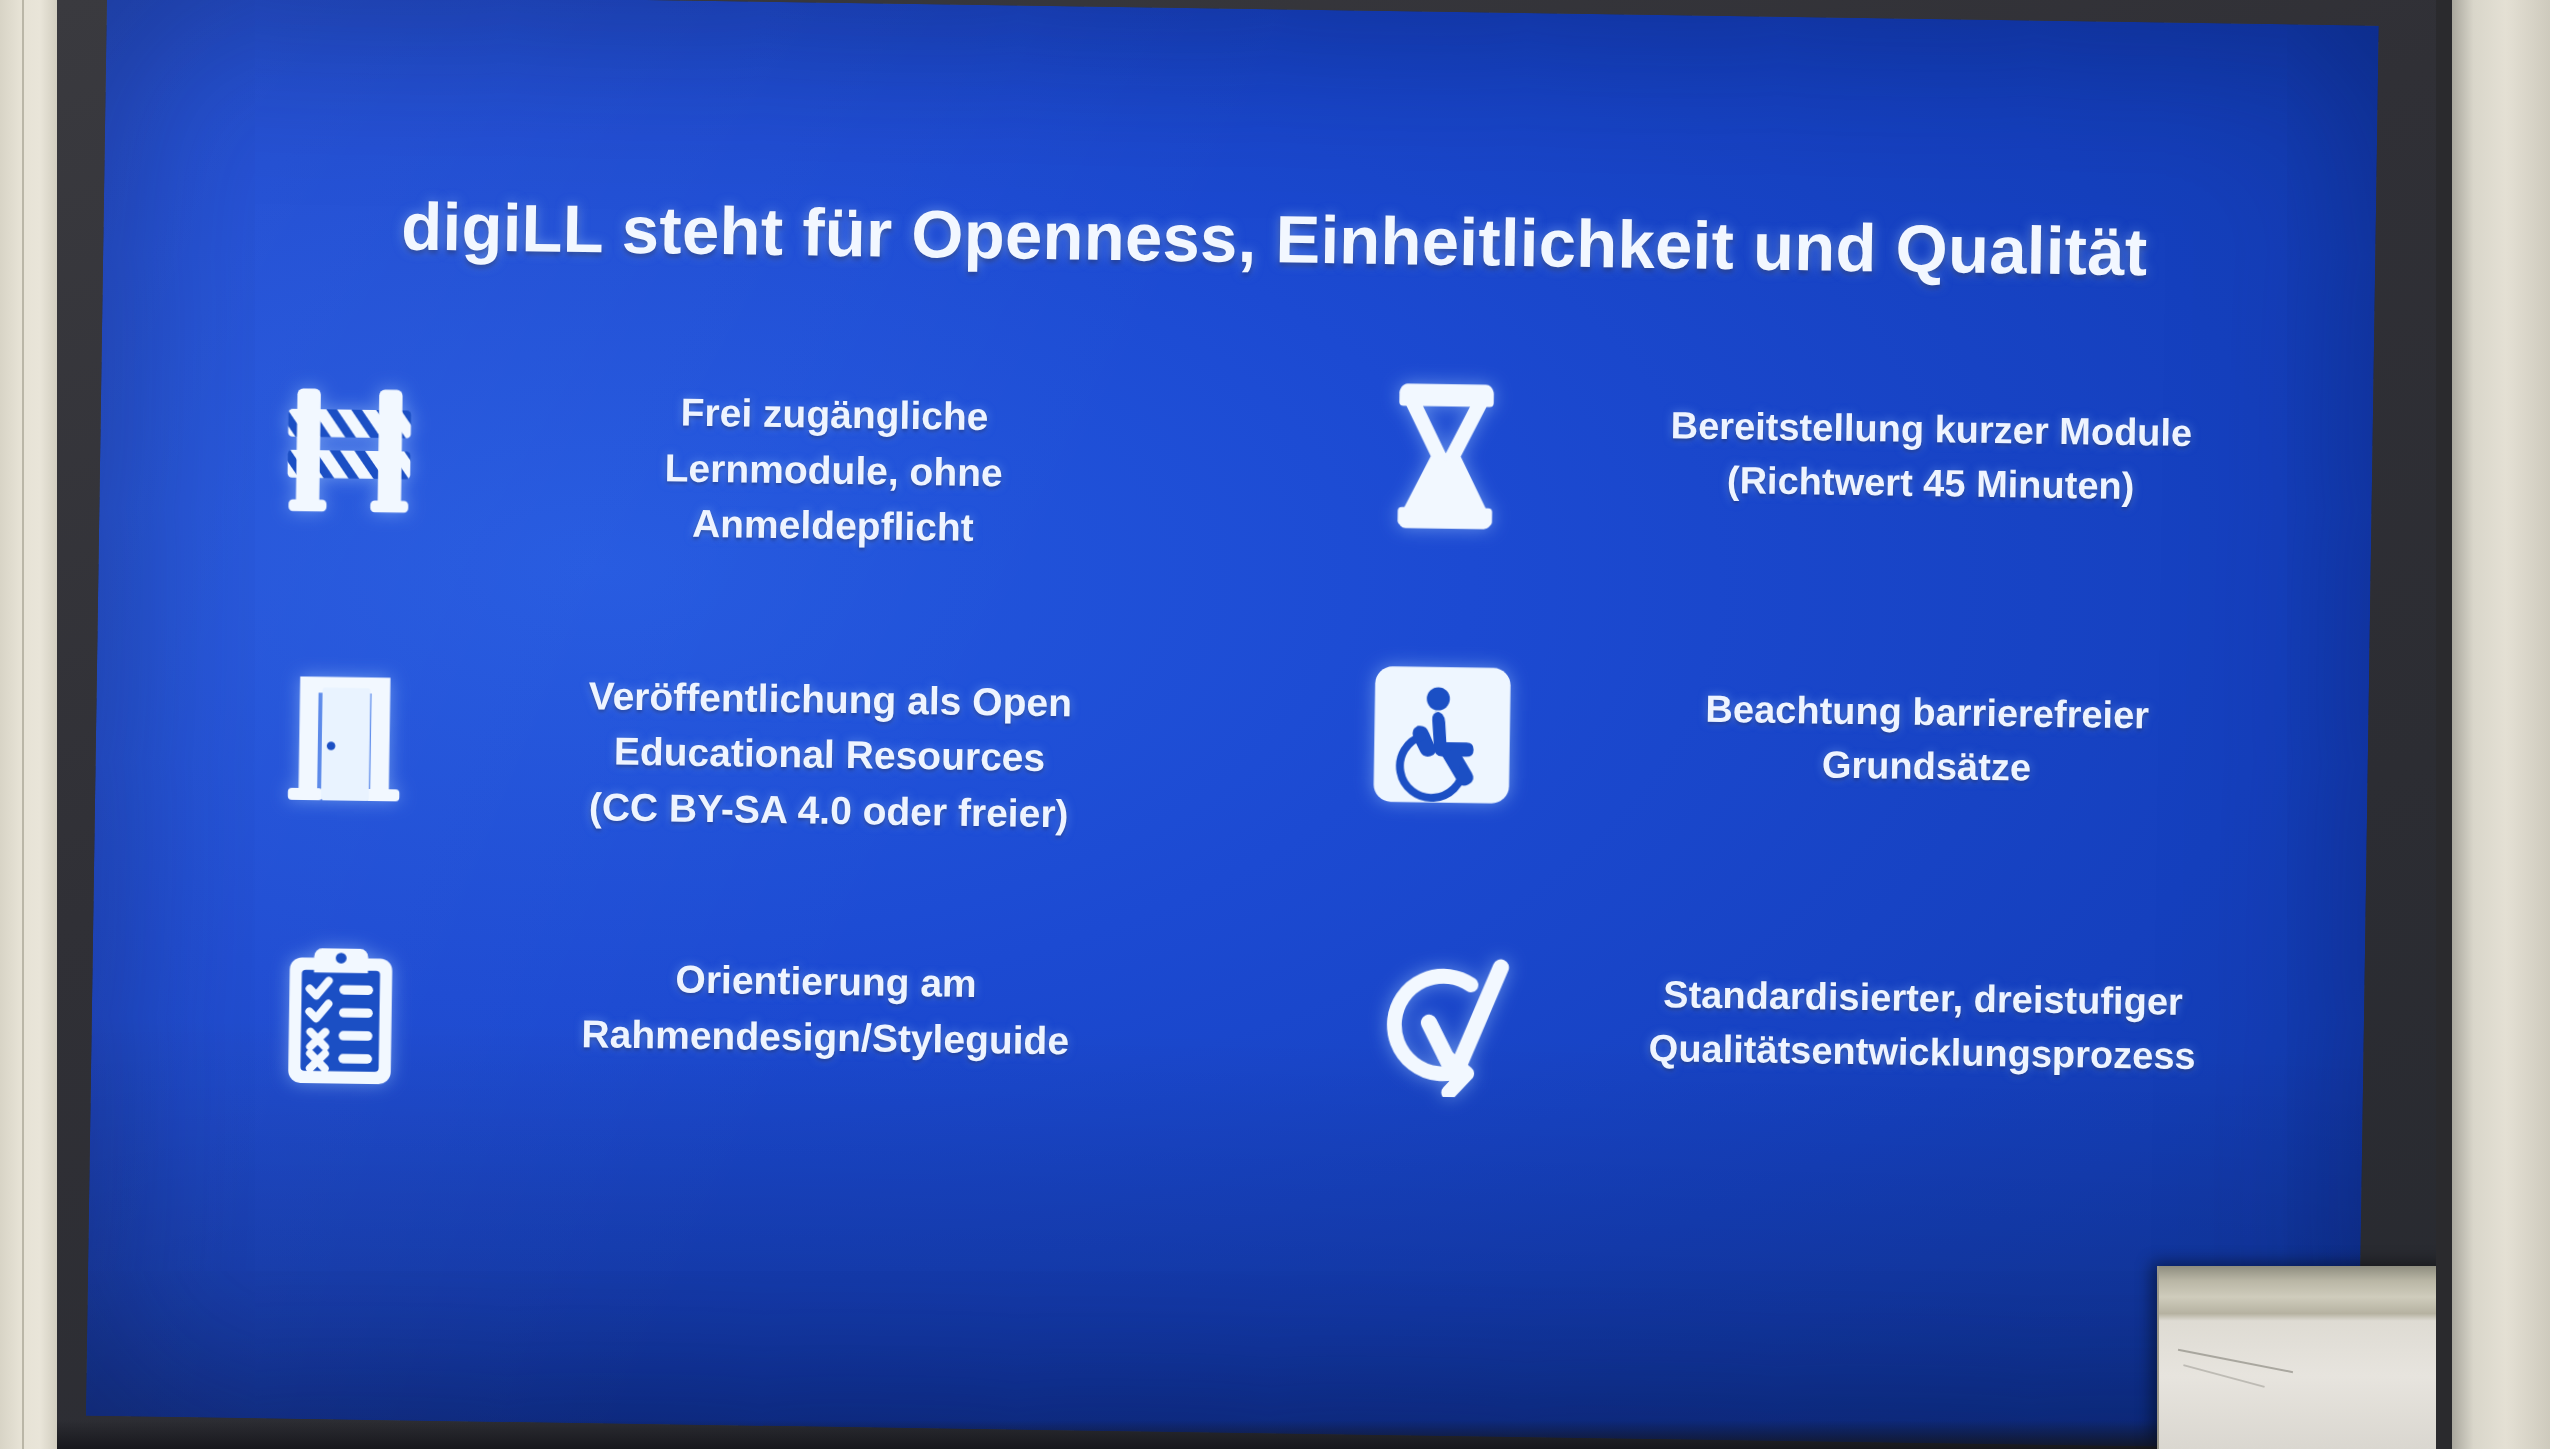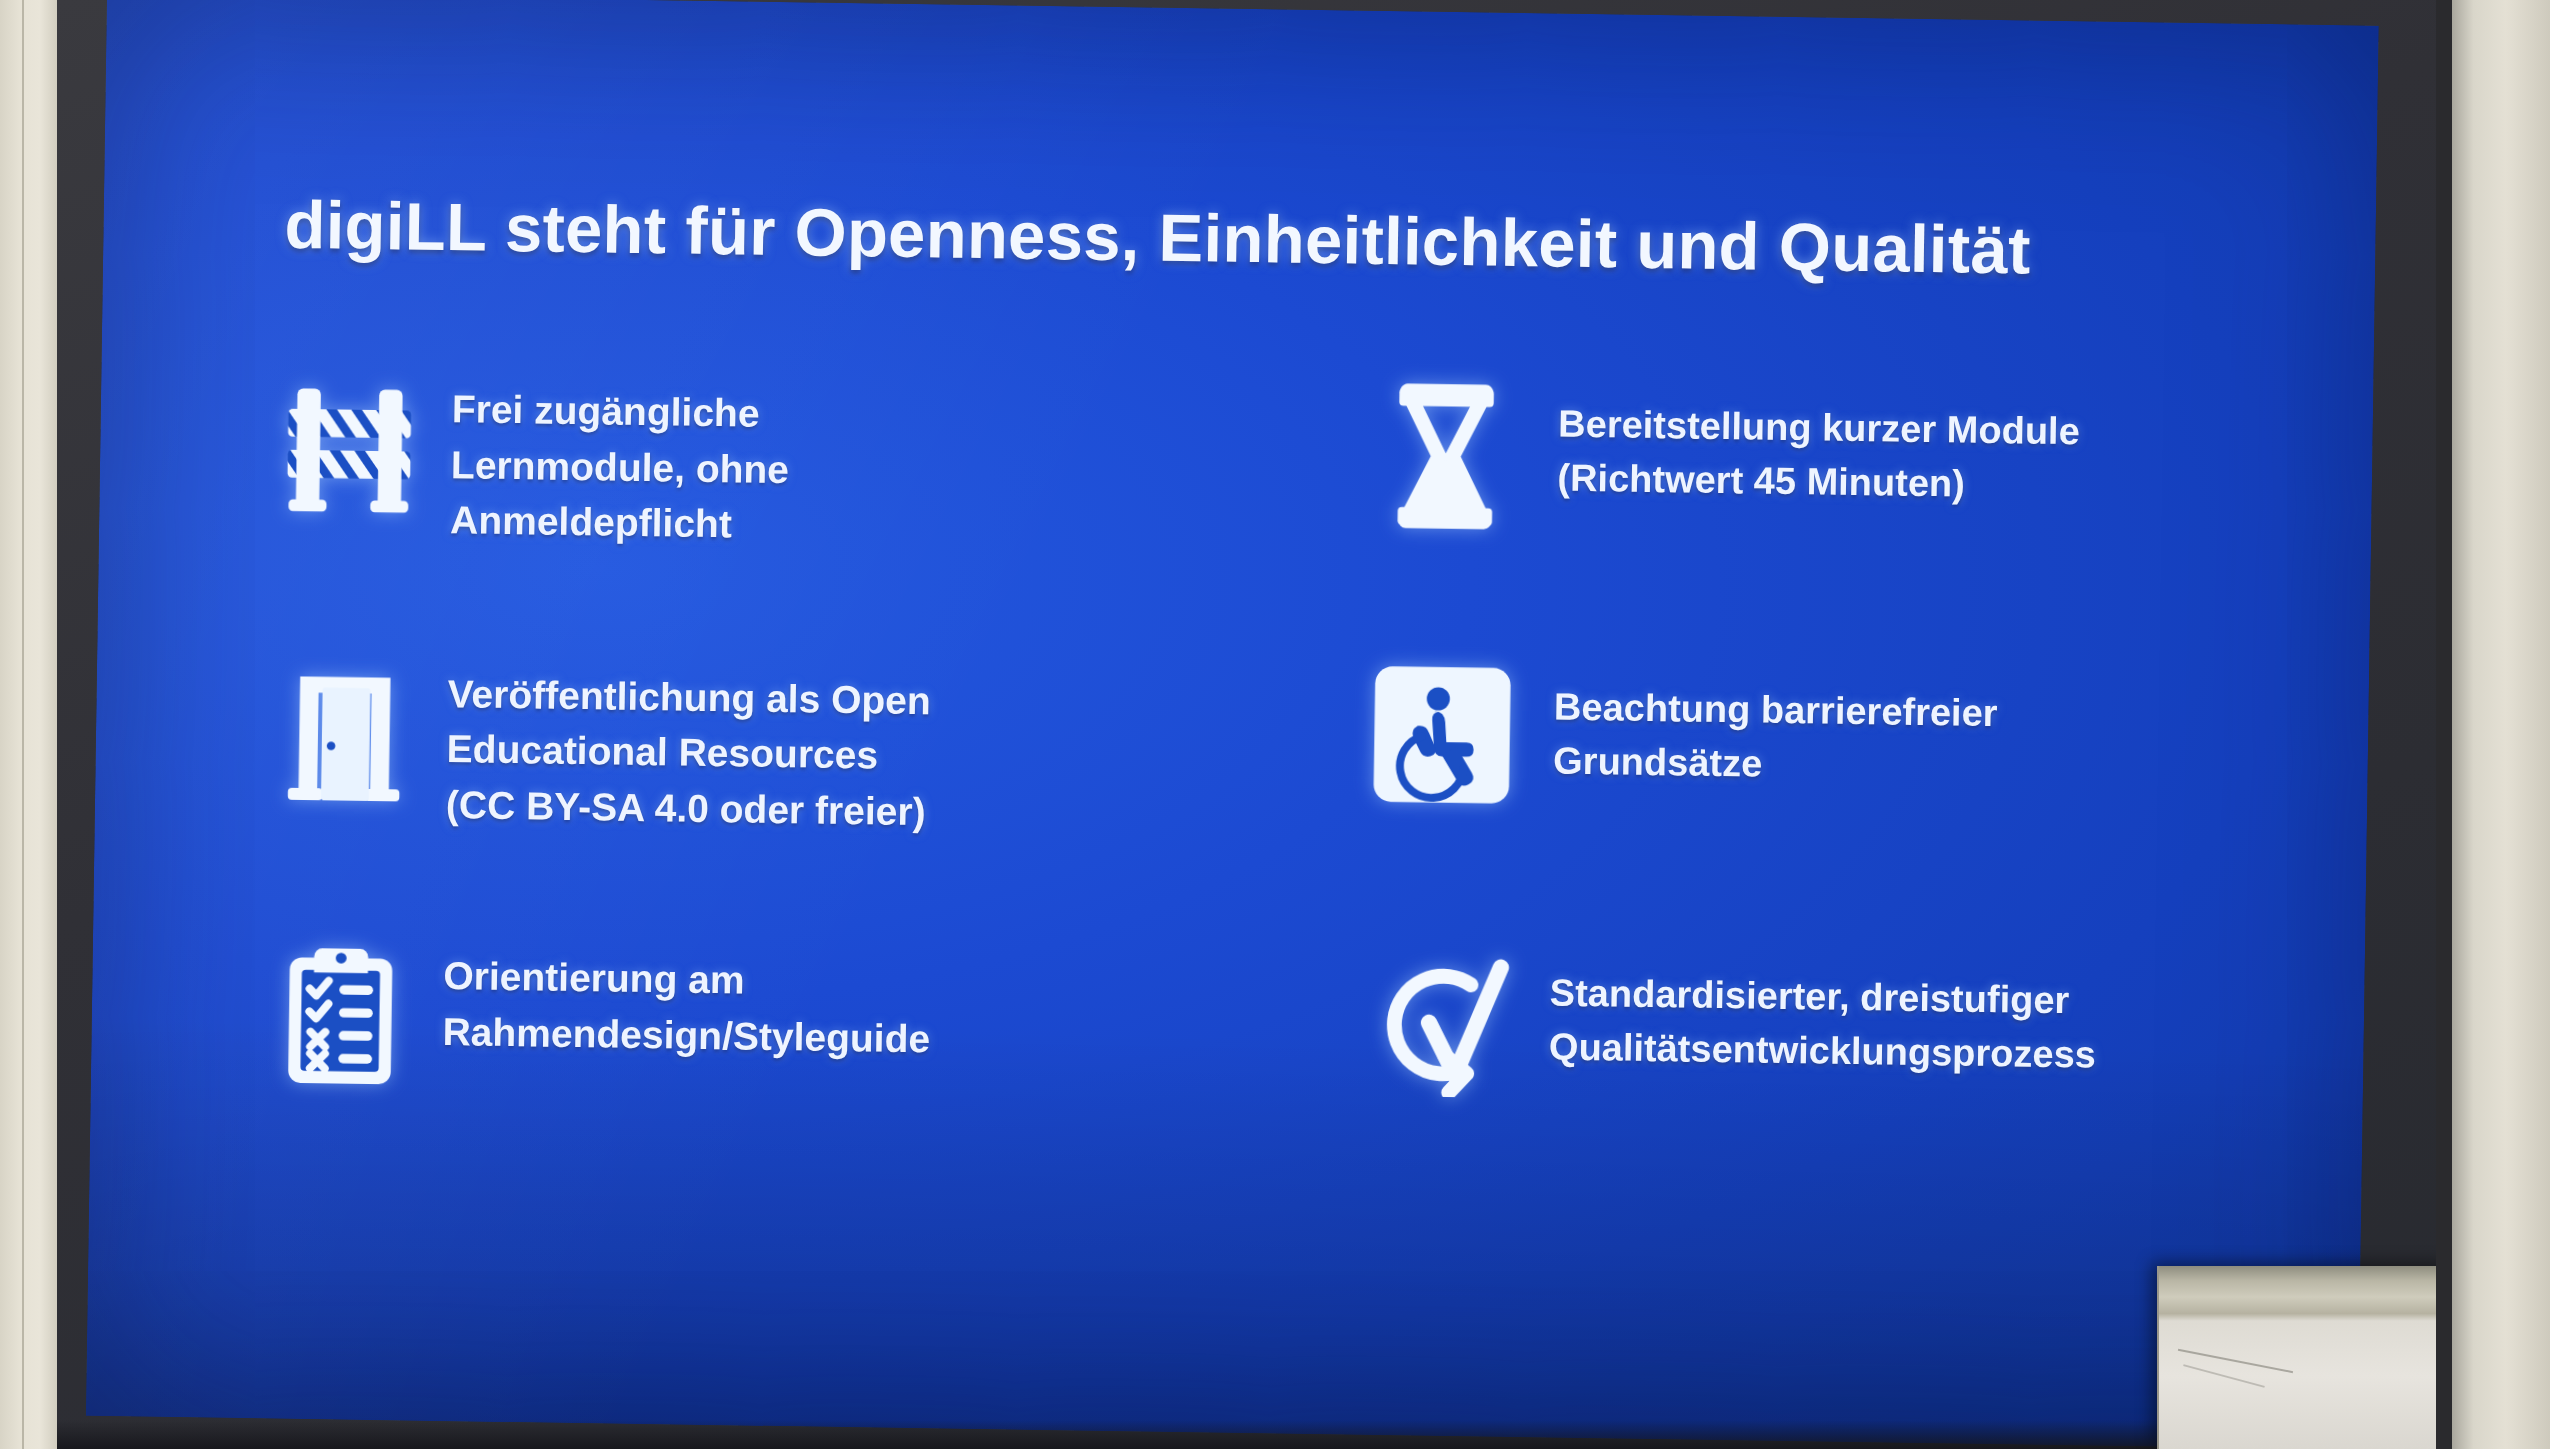--- a/index.html
+++ b/index.html
@@ -12,20 +12,21 @@
     overflow: hidden;
     font-family: "Liberation Sans", sans-serif;
   }
 
   #scene {
     position: relative;
     width: 2550px;
     height: 1449px;
     background: #35353a;
     overflow: hidden;
+    text-align: center;
   }
 
   
   .wall-left {
     position: absolute;
     left: 0; top: 0;
     width: 57px; height: 1449px;
     background: linear-gradient(90deg,#d8d4c6 0%,#e6e2d5 35%,#e9e5d9 70%,#d2cec0 100%);
   }
   .wall-left-seam {

